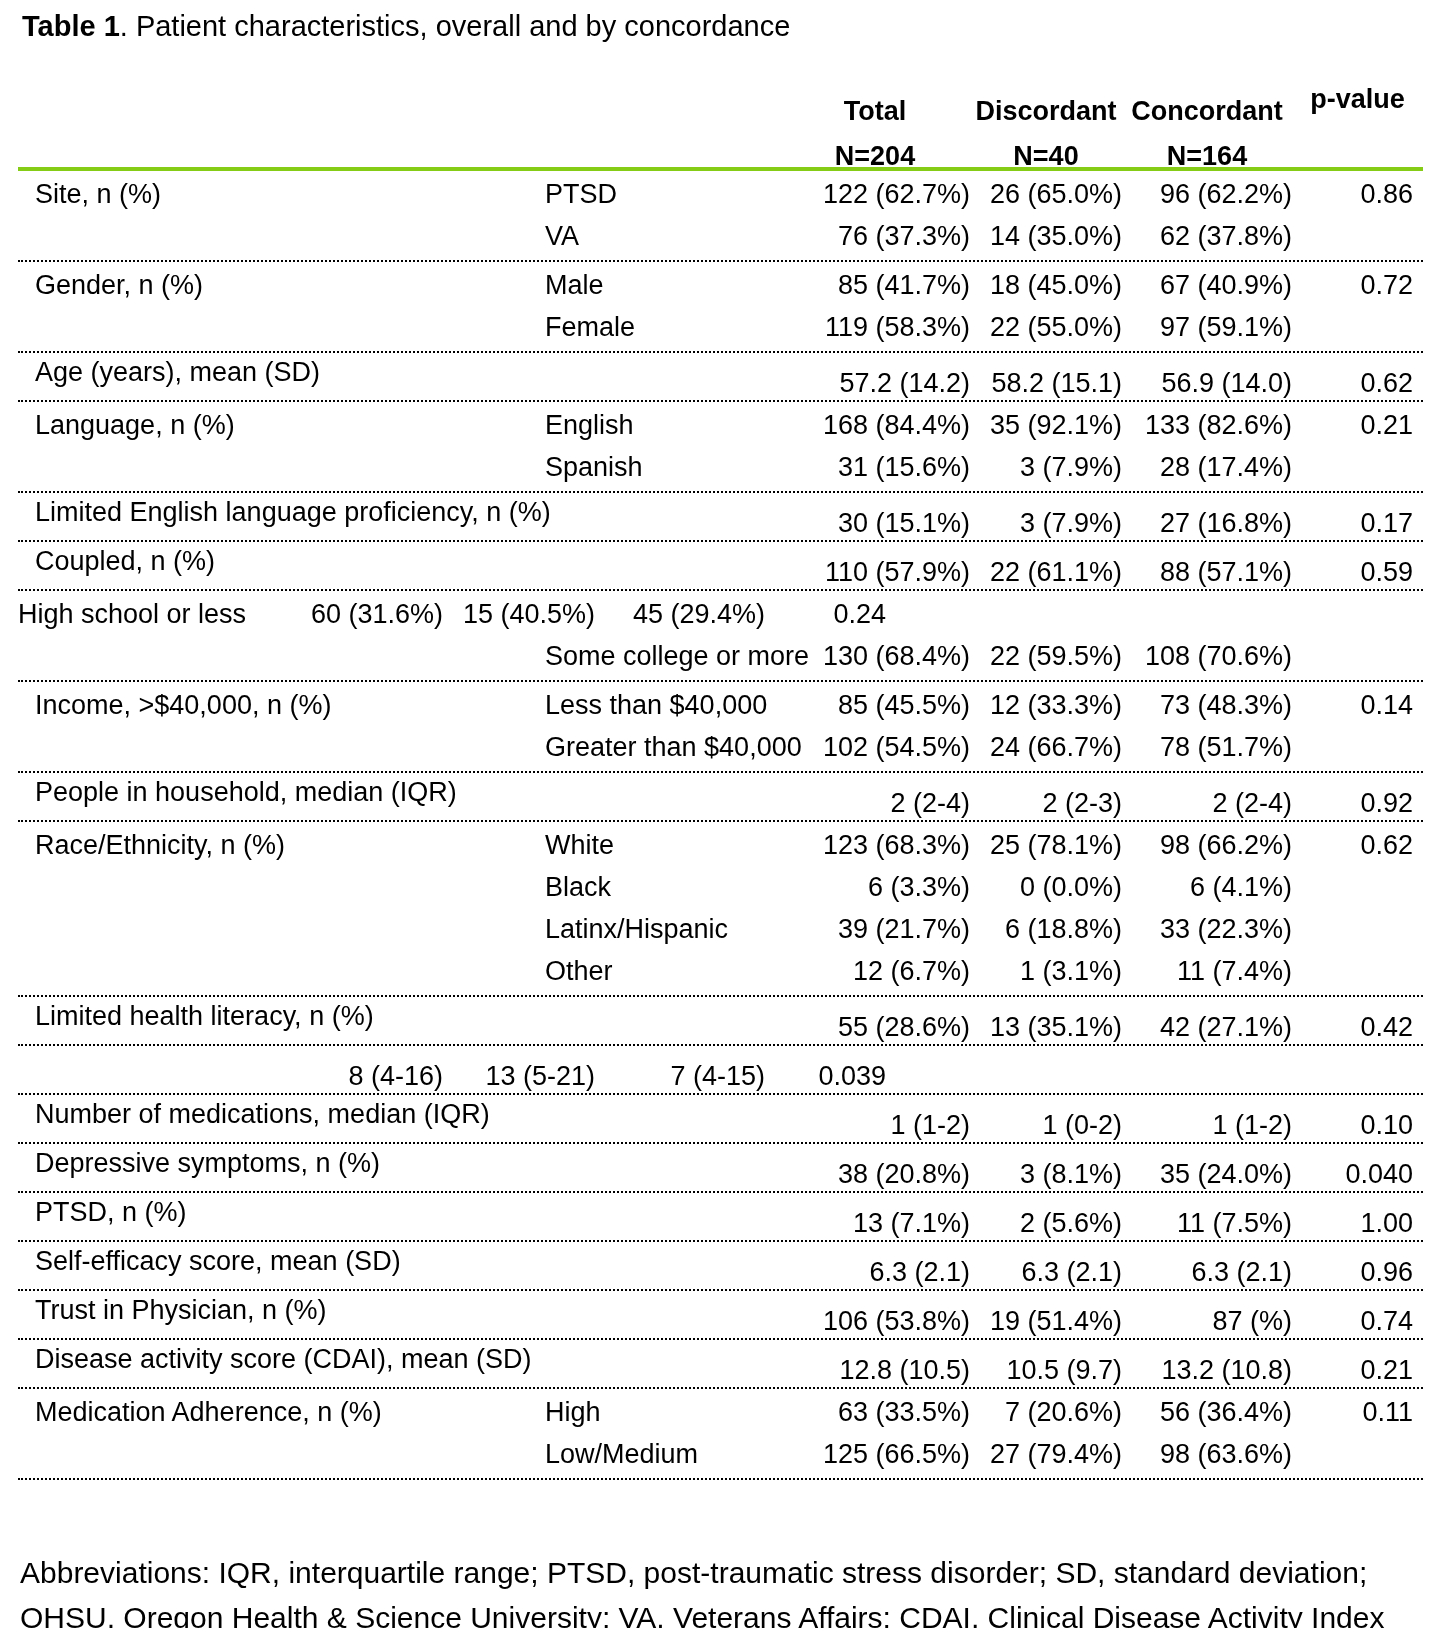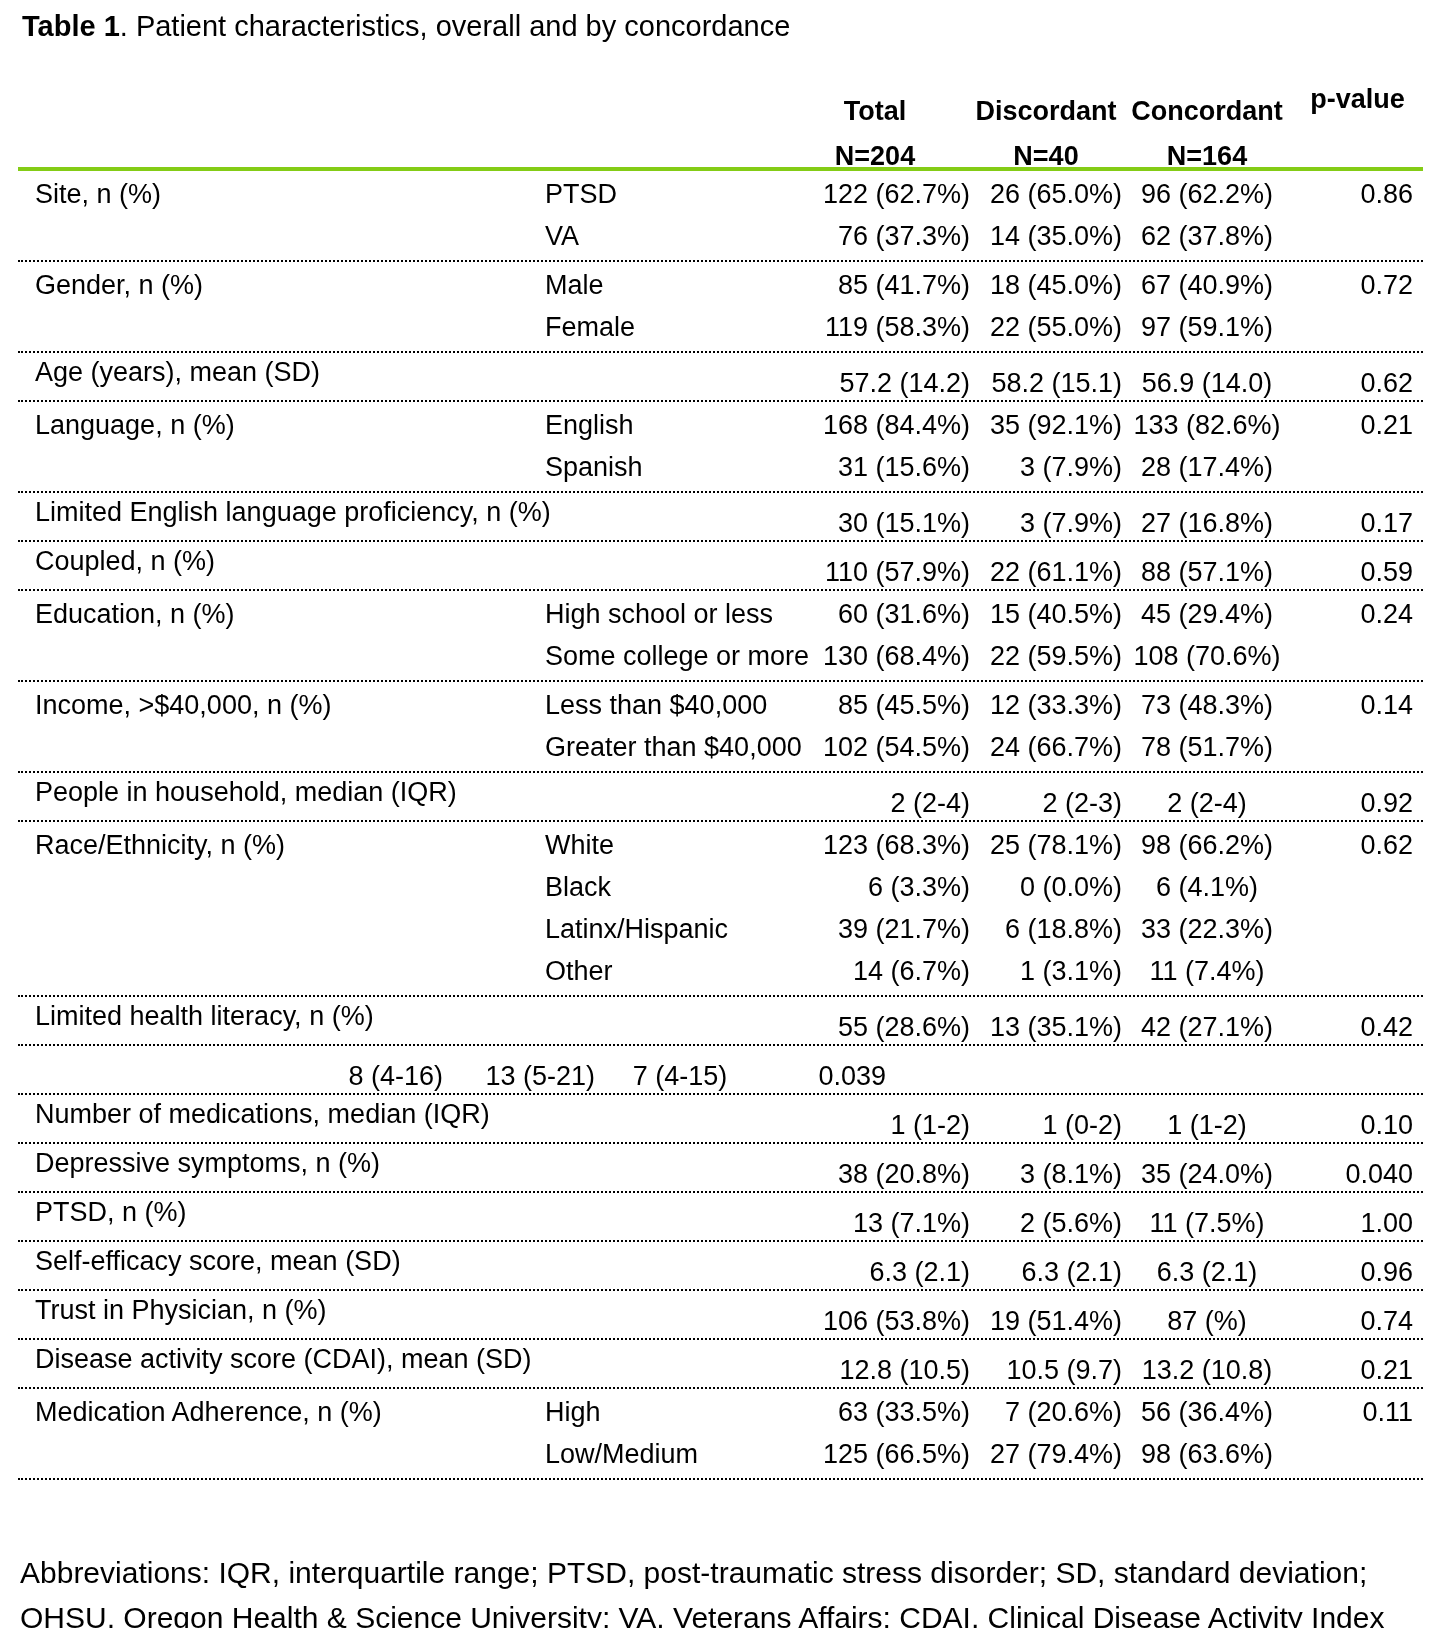--- a/index.html
+++ b/index.html
@@ -14,21 +14,21 @@
   .title .tbold { font-weight:700; }
 
   .tablewrap { margin:34px 0 0 18px; width:1405px; font-size:27px; }
 
   .hrow { display:flex; height:45px; align-items:center; font-weight:700; }
 
   .c-label { width:527px; padding-left:17px; white-space:nowrap; }
   .c-cat   { width:235px; white-space:nowrap; }
   .c-total { width:190px; text-align:right; white-space:nowrap; }
   .c-disc  { width:152px; text-align:right; white-space:nowrap; }
-  .c-conc  { width:170px; text-align:center; white-space:nowrap; }
+  .c-conc  { width:170px; text-align:right; white-space:nowrap; }
   .c-p     { width:131px; text-align:right; padding-right:10px; white-space:nowrap; }
 
   .hrow .c-total, .hrow .c-disc, .hrow .c-conc { text-align:center;margin-top:24px; }
   .hrow .c-p { text-align:center; padding-right:0; }
 
   .tbody { border-top:4px solid #84cc16; }
   .group { border-bottom:2px dotted #000; padding:2px 0 3px; }
   .grow  { display:flex; align-items:center; height:42px; }
   .grow.single { align-items:flex-start; }
   .single .c-label { padding-top:2px; }
@@ -142,21 +142,20 @@
           <div class="c-label">Coupled, n (%)</div>
           <div class="c-cat"></div>
           <div class="c-total">110 (57.9%)</div>
           <div class="c-disc">22 (61.1%)</div>
           <div class="c-conc">88 (57.1%)</div>
           <div class="c-p">0.59</div>
         </div>
       </div>
       <div class="group">
         <div class="grow">
-          <div class="c-label">Education, n (%)</div>
           <div class="c-cat">High school or less</div>
           <div class="c-total">60 (31.6%)</div>
           <div class="c-disc">15 (40.5%)</div>
           <div class="c-conc">45 (29.4%)</div>
           <div class="c-p">0.24</div>
         </div>
         <div class="grow">
           <div class="c-label"></div>
           <div class="c-cat">Some college or more</div>
           <div class="c-total">130 (68.4%)</div>
@@ -214,21 +213,21 @@
           <div class="c-label"></div>
           <div class="c-cat">Latinx/Hispanic</div>
           <div class="c-total">39 (21.7%)</div>
           <div class="c-disc">6 (18.8%)</div>
           <div class="c-conc">33 (22.3%)</div>
           <div class="c-p"></div>
         </div>
         <div class="grow">
           <div class="c-label"></div>
           <div class="c-cat">Other</div>
-          <div class="c-total">14 (6.7%)</div>
+          <div class="c-total">12 (6.7%)</div>
           <div class="c-disc">1 (3.1%)</div>
           <div class="c-conc">11 (7.4%)</div>
           <div class="c-p"></div>
         </div>
       </div>
       <div class="group">
         <div class="grow single">
           <div class="c-label">Limited health literacy, n (%)</div>
           <div class="c-cat"></div>
           <div class="c-total">55 (28.6%)</div>

